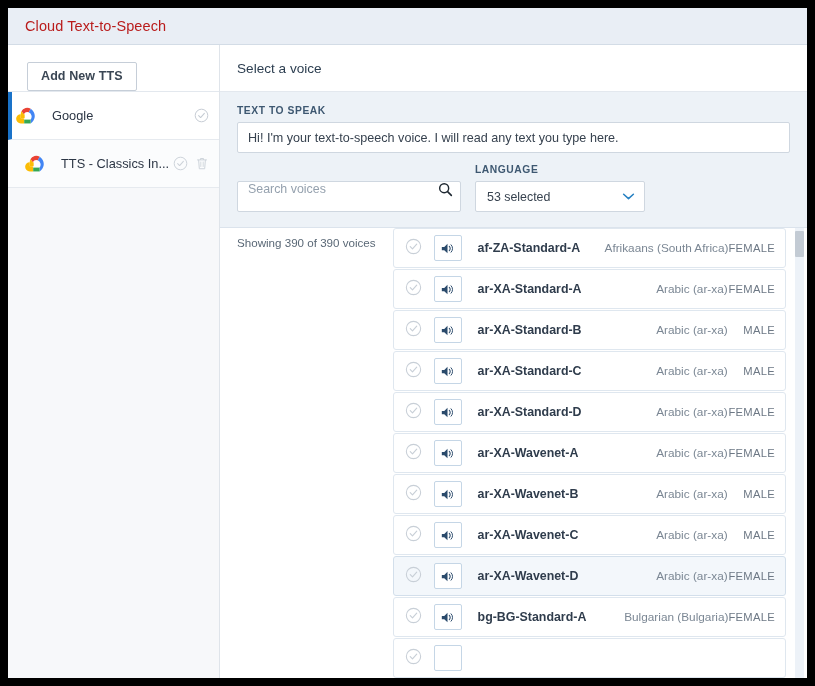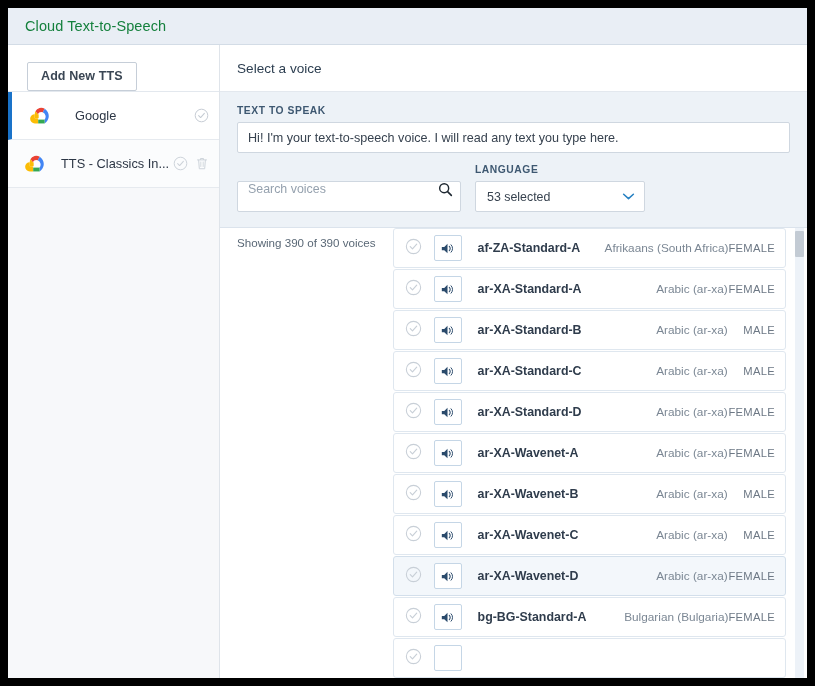--- a/index.html
+++ b/index.html
@@ -20,21 +20,21 @@
   .titlebar {
     height: 37px;
     background: #e9eef5;
     border-bottom: 1px solid #d3dce6;
     display: flex;
     align-items: center;
     padding-left: 17px;
   }
   .titlebar-title {
     font-size: 14.5px;
-    color: #15803d;
+    color: #b91c1c;
     letter-spacing: 0.1px;
   }
   
   .body-split { display: flex; height: 633px; }
   
   .sidebar {
     width: 212px;
     background: #f7f8fa;
     border-right: 1px solid #dfe4ea;
     display: flex;
@@ -67,22 +67,21 @@
     padding-left: 15px;
     padding-right: 10px;
     border-bottom: 1px solid #e6eaef;
     position: relative;
     cursor: pointer;
     background: #fbfcfd;
   }
   .sb-item.active {
     background: #ffffff;
     border-left: 4px solid #1a73c9;
-    padding-left: 16px;
-    gap: 9px;
+    padding-left: 2px;
   }
   .sb-logo { width: 23px; height: 20px; flex: 0 0 23px; }
   .sb-label {
     margin-left: 15px;
     font-size: 12.8px;
     color: #2c3645;
     flex: 1;
     white-space: nowrap;
     overflow: hidden;
   }

